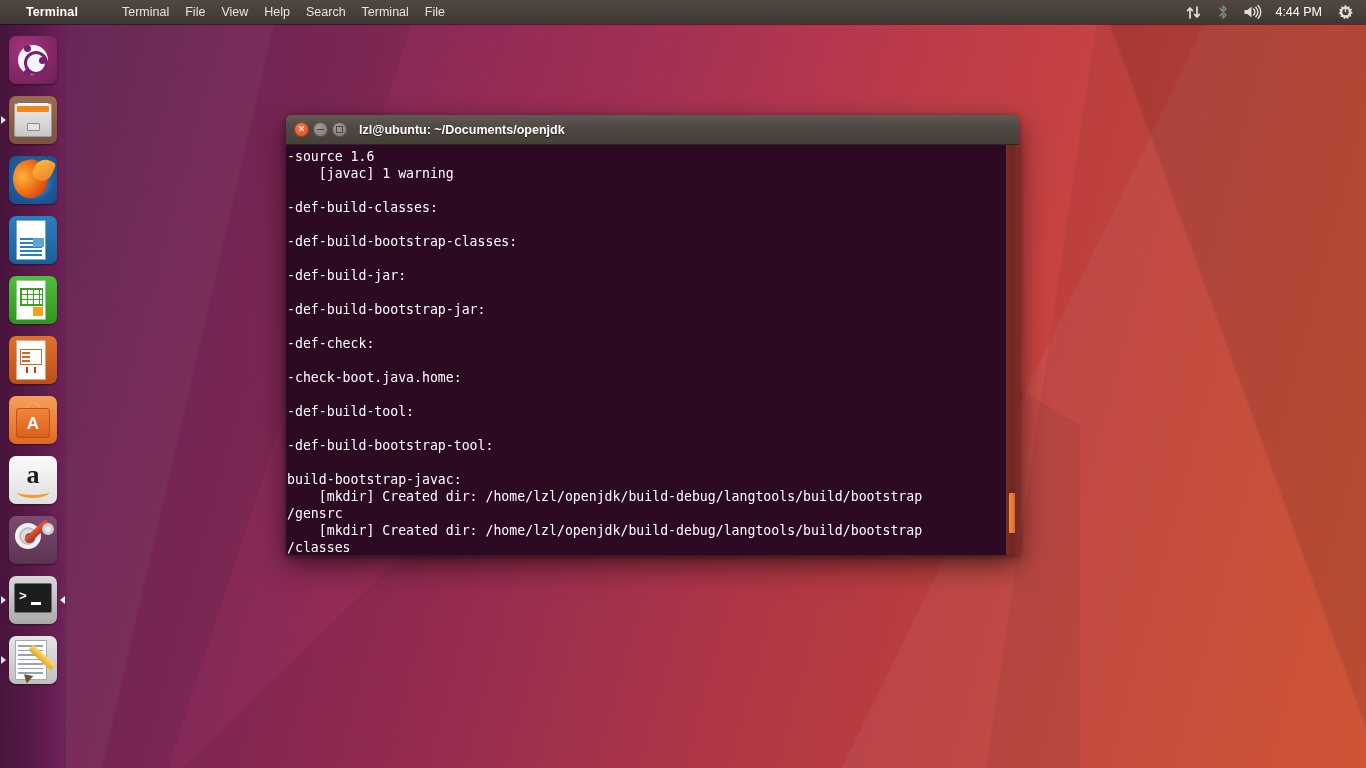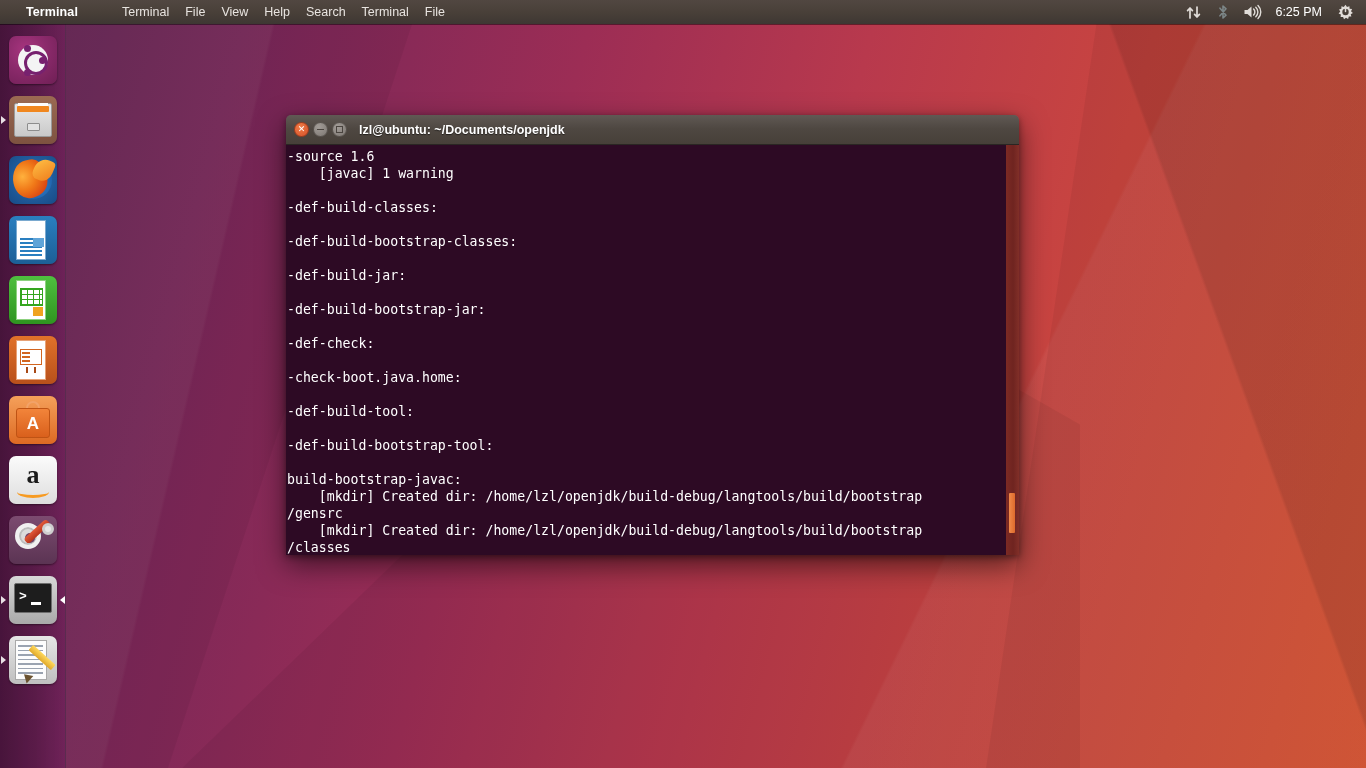--- a/index.html
+++ b/index.html
@@ -272,21 +272,21 @@
         </svg>
       </div>
       <div class="tray-icon">
         <svg width="19" height="16" viewBox="0 0 19 16">
           <path d="M1.5 6 L4.5 6 L8.5 2.5 L8.5 13.5 L4.5 10 L1.5 10 Z" fill="#eae6e2"></path>
           <path d="M10.6 5 A4.2 4.2 0 0 1 10.6 11" stroke="#eae6e2" stroke-width="1.4" fill="none" stroke-linecap="round"></path>
           <path d="M12.8 3.2 A6.6 6.6 0 0 1 12.8 12.8" stroke="#eae6e2" stroke-width="1.4" fill="none" stroke-linecap="round"></path>
           <path d="M15 1.5 A9 9 0 0 1 15 14.5" stroke="#eae6e2" stroke-width="1.4" fill="none" stroke-linecap="round"></path>
         </svg>
       </div>
-      <div class="clock">6:25 PM</div>
+      <div class="clock">4:44 PM</div>
       <div class="tray-icon">
         <svg width="17" height="17" viewBox="0 0 17 17">
           <path d="M8.5 0.8 L10 3 L12.4 2.2 L12.6 4.8 L15.1 5.1 L14 7.3 L15.9 9 L13.7 10.2 L14.4 12.6
                    L11.8 12.6 L11.1 15 L9 13.8 L7 15.2 L6.1 12.9 L3.6 13 L3.9 10.5 L1.6 9.4 L3.3 7.6
                    L2 5.5 L4.4 4.8 L4.4 2.3 L6.8 3.1 Z" fill="#eae6e2"></path>
           <circle cx="8.5" cy="8" r="3.2" fill="#494039"></circle>
           <path d="M8.5 4.2 L8.5 7.6" stroke="#eae6e2" stroke-width="1.5" stroke-linecap="round"></path>
         </svg>
       </div>
     </div>

